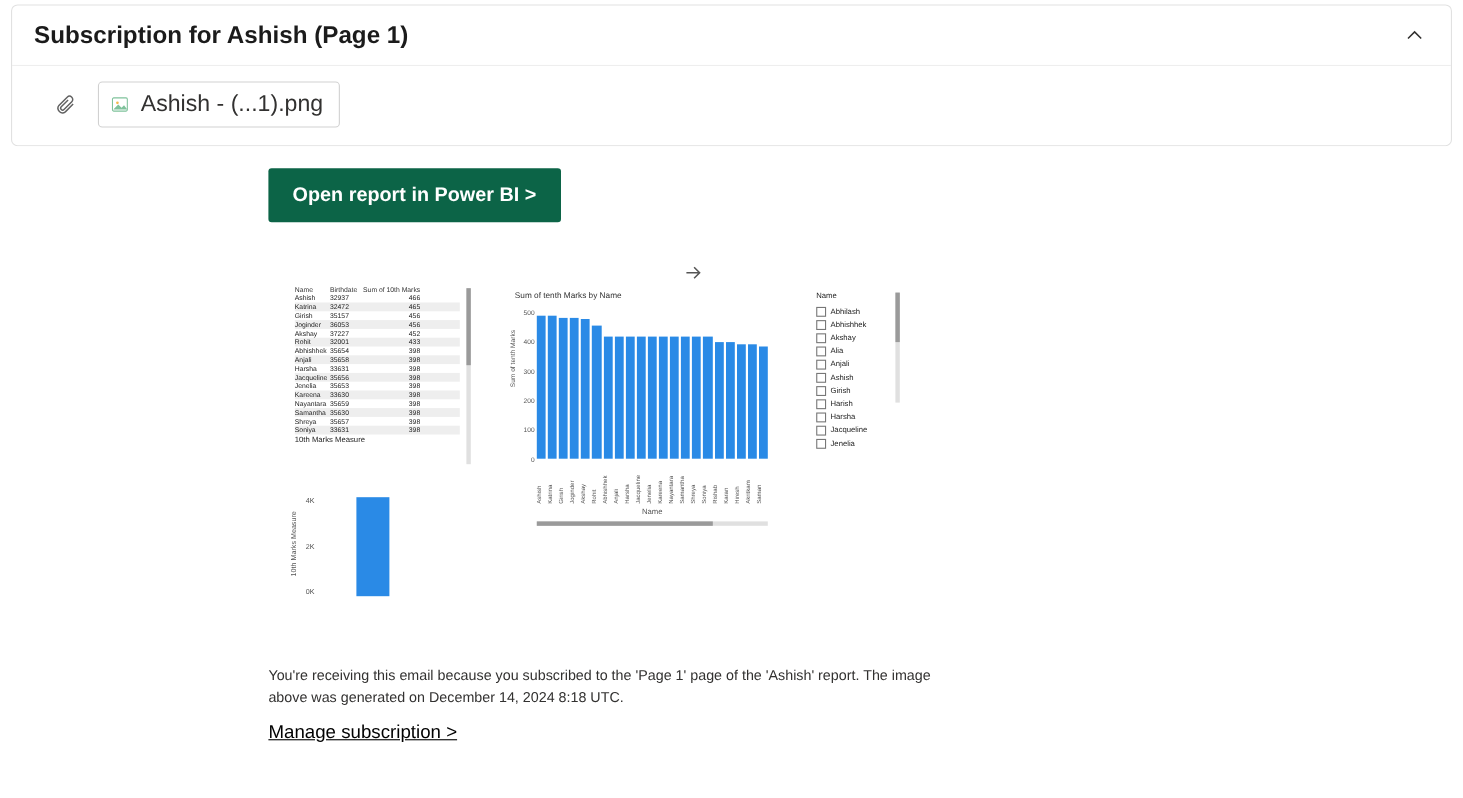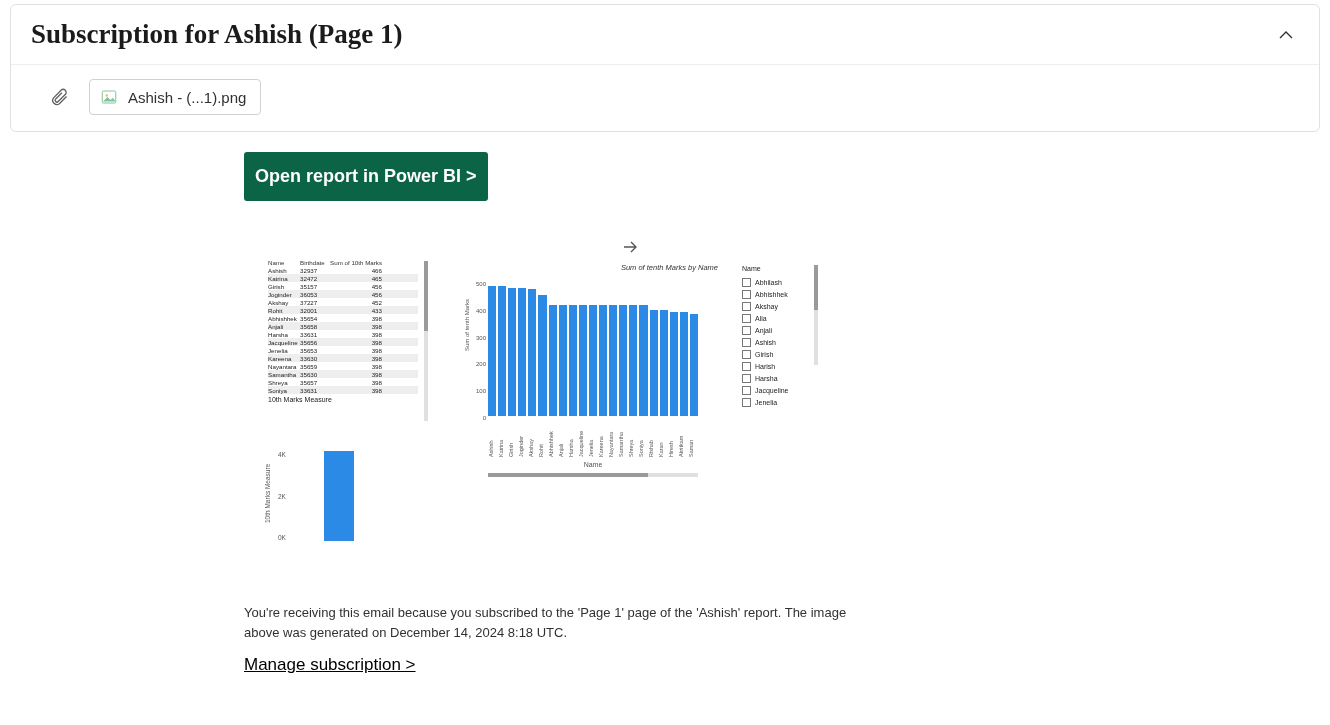--- a/index.html
+++ b/index.html
@@ -1,28 +1,28 @@
 <!DOCTYPE html>
 <html><head>
 <meta charset="utf-8">
 <style>
   html,body{margin:0;padding:0;background:#fff;font-family:"Segoe UI",Arial,sans-serif;color:#323130;}
   .card{margin:4px 10px 0 10px;border:1px solid #e1e1e1;border-radius:6px;background:#fff;}
   .card-header{display:flex;align-items:center;justify-content:space-between;padding:14px 22px 14px 20px;border-bottom:1px solid #eee;}
-  .card-title{font-size:27px;font-weight:600;color:#1b1b1b;font-family:Liberation Serif, serif;}
+  .card-title{font-size:22px;font-weight:600;color:#1b1b1b;}
   .chevron{width:22px;height:22px;display:flex;align-items:center;justify-content:center;color:#323130;}
   .attach-row{display:flex;align-items:center;gap:20px;padding:14px 20px 16px 38px;}
   .paperclip{width:20px;height:20px;color:#616161;}
-  .file-chip{display:inline-flex;align-items:center;gap:10px;border:1px solid #d1d1d1;border-radius:4px;padding:8px 14px 8px 10px;background:#fff;font-size:15px;color:#323130;}
+  .file-chip{display:inline-flex;align-items:center;gap:10px;border:1px solid #d1d1d1;border-radius:4px;padding:8px 14px 8px 10px;background:#fff;font-size:21px;color:#323130;}
   .file-chip .img-ic{width:18px;height:18px;}
 
   .mail-body{margin:0 10px;background:#fff;padding:20px 0 40px 0;}
   .mail-inner{margin-left:234px;width:860px;}
 
-  .btn-primary{display:inline-block;background:#0c6447;color:#fff;font-size:18px;font-weight:600;border:none;border-radius:3px;padding:14px 11px;cursor:pointer;}
+  .btn-primary{display:inline-block;background:#0c6447;color:#fff;font-size:18px;font-weight:600;border:none;border-radius:3px;padding:14px 22px;cursor:pointer;}
 
   .report-wrap{position:relative;margin-top:30px;width:580px;height:340px;}
   .nav-arrow{position:absolute;top:8px;left:378px;width:18px;height:18px;color:#555;}
 
   
   .tbl{position:absolute;left:24px;top:28px;width:150px;font-size:6.2px;color:#222;}
   .tbl .hd{display:flex;font-weight:400;color:#333;}
   .tbl .hd span:nth-child(1){width:32px;}
   .tbl .hd span:nth-child(2){width:30px;}
   .tbl .hd span:nth-child(3){width:52px;text-align:right;}
@@ -38,21 +38,21 @@
   
   .slicer{position:absolute;left:498px;top:34px;font-size:7px;color:#222;width:80px;}
   .slicer .sl-hd{font-weight:400;margin-bottom:4px;}
   .slicer .sl-item{display:flex;align-items:center;gap:4px;height:12px;}
   .slicer .cb{width:7px;height:7px;border:1px solid #777;background:#fff;}
   .sl-scroll{position:absolute;left:570px;top:34px;width:4px;height:100px;background:#e0e0e0;}
   .sl-scroll::before{content:'';position:absolute;top:0;left:0;width:4px;height:45px;background:#9a9a9a;}
 
   
   .chart1{position:absolute;left:224px;top:32px;width:250px;height:200px;}
-  .chart1 .c-title{font-size:7.5px;text-align:right;color:#333;font-style:italic;}
+  .chart1 .c-title{font-size:7.5px;text-align:left;color:#333;}
   .chart1 .plot{position:relative;margin-left:20px;margin-top:4px;height:140px;width:210px;display:flex;align-items:flex-end;gap:2px;}
   .chart1 .bar{flex:1;background:#2a8ae6;min-width:0;}
   .chart1 .yaxis{position:absolute;left:8px;top:18px;font-size:6px;color:#555;height:140px;display:flex;flex-direction:column;justify-content:space-between;align-items:flex-end;}
   .chart1 .ylabel{position:absolute;left:-4px;top:88px;transform:rotate(-90deg);transform-origin:left top;font-size:6px;color:#555;white-space:nowrap;}
   .chart1 .xlbl{position:absolute;left:20px;top:160px;width:210px;display:flex;}
   .chart1 .xlbl span{flex:1;font-size:5.5px;color:#555;writing-mode:vertical-rl;transform:rotate(180deg);text-align:left;height:34px;overflow:hidden;}
   .chart1 .xlabel{position:absolute;left:0;top:198px;width:250px;text-align:center;font-size:7px;color:#555;}
   .chart1 .bscroll{position:absolute;left:20px;top:210px;width:210px;height:4px;background:#e0e0e0;}
   .chart1 .bscroll::before{content:'';position:absolute;left:0;top:0;width:160px;height:4px;background:#9a9a9a;}
 

